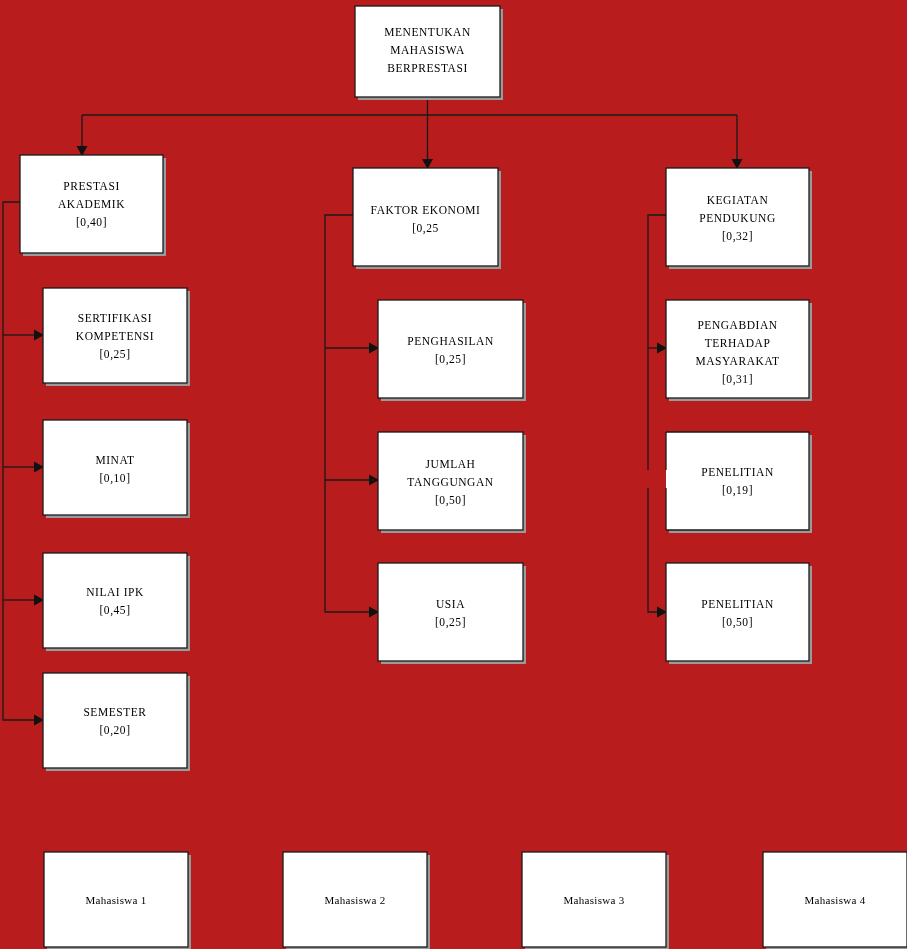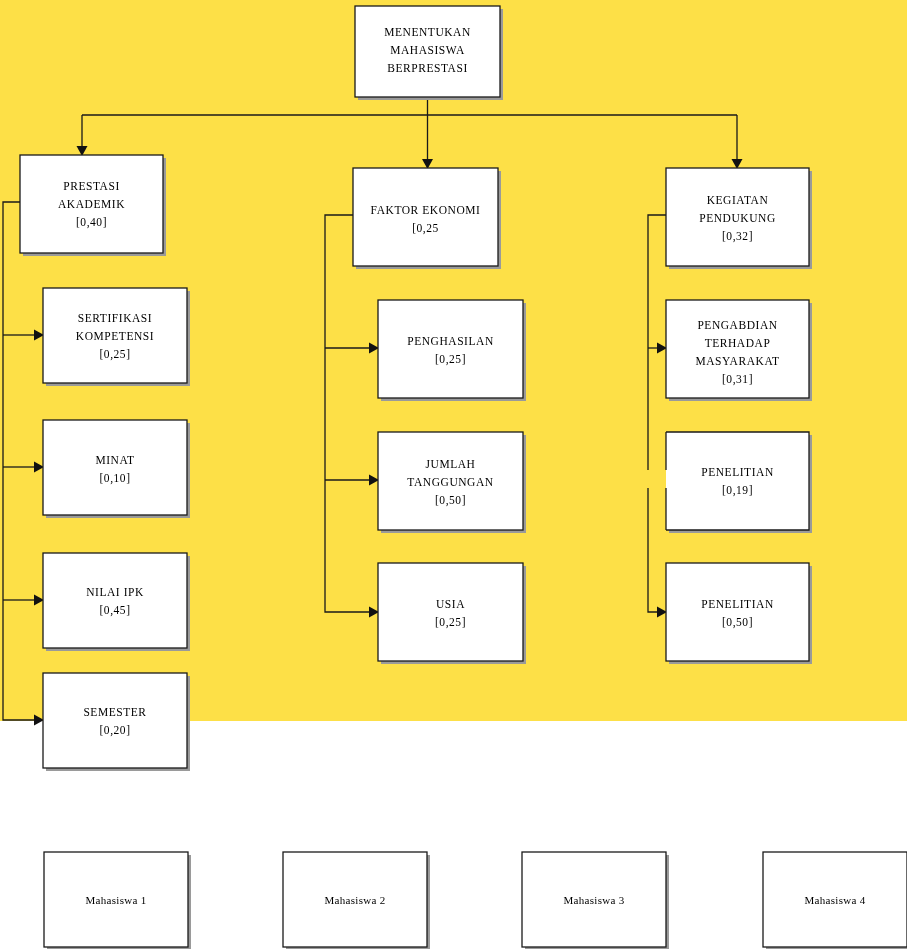--- a/index.html
+++ b/index.html
@@ -9,22 +9,22 @@
   }
   body {
     width: 907px;
     height: 949px;
     font-family: "Liberation Serif", "DejaVu Serif", serif;
     overflow: hidden;
   }
   #diagram-root {
     position: relative;
     width: 907px;
-    height: 721px;
-    background: #fde047;
+    height: 949px;
+    background: #b91c1c;
   }
   svg.diagram {
     display: block;
     width: 907px;
     height: 949px;
   }
   .node-box {
     fill: #ffffff;
     stroke: #1a1a1a;
     stroke-width: 1.3;

